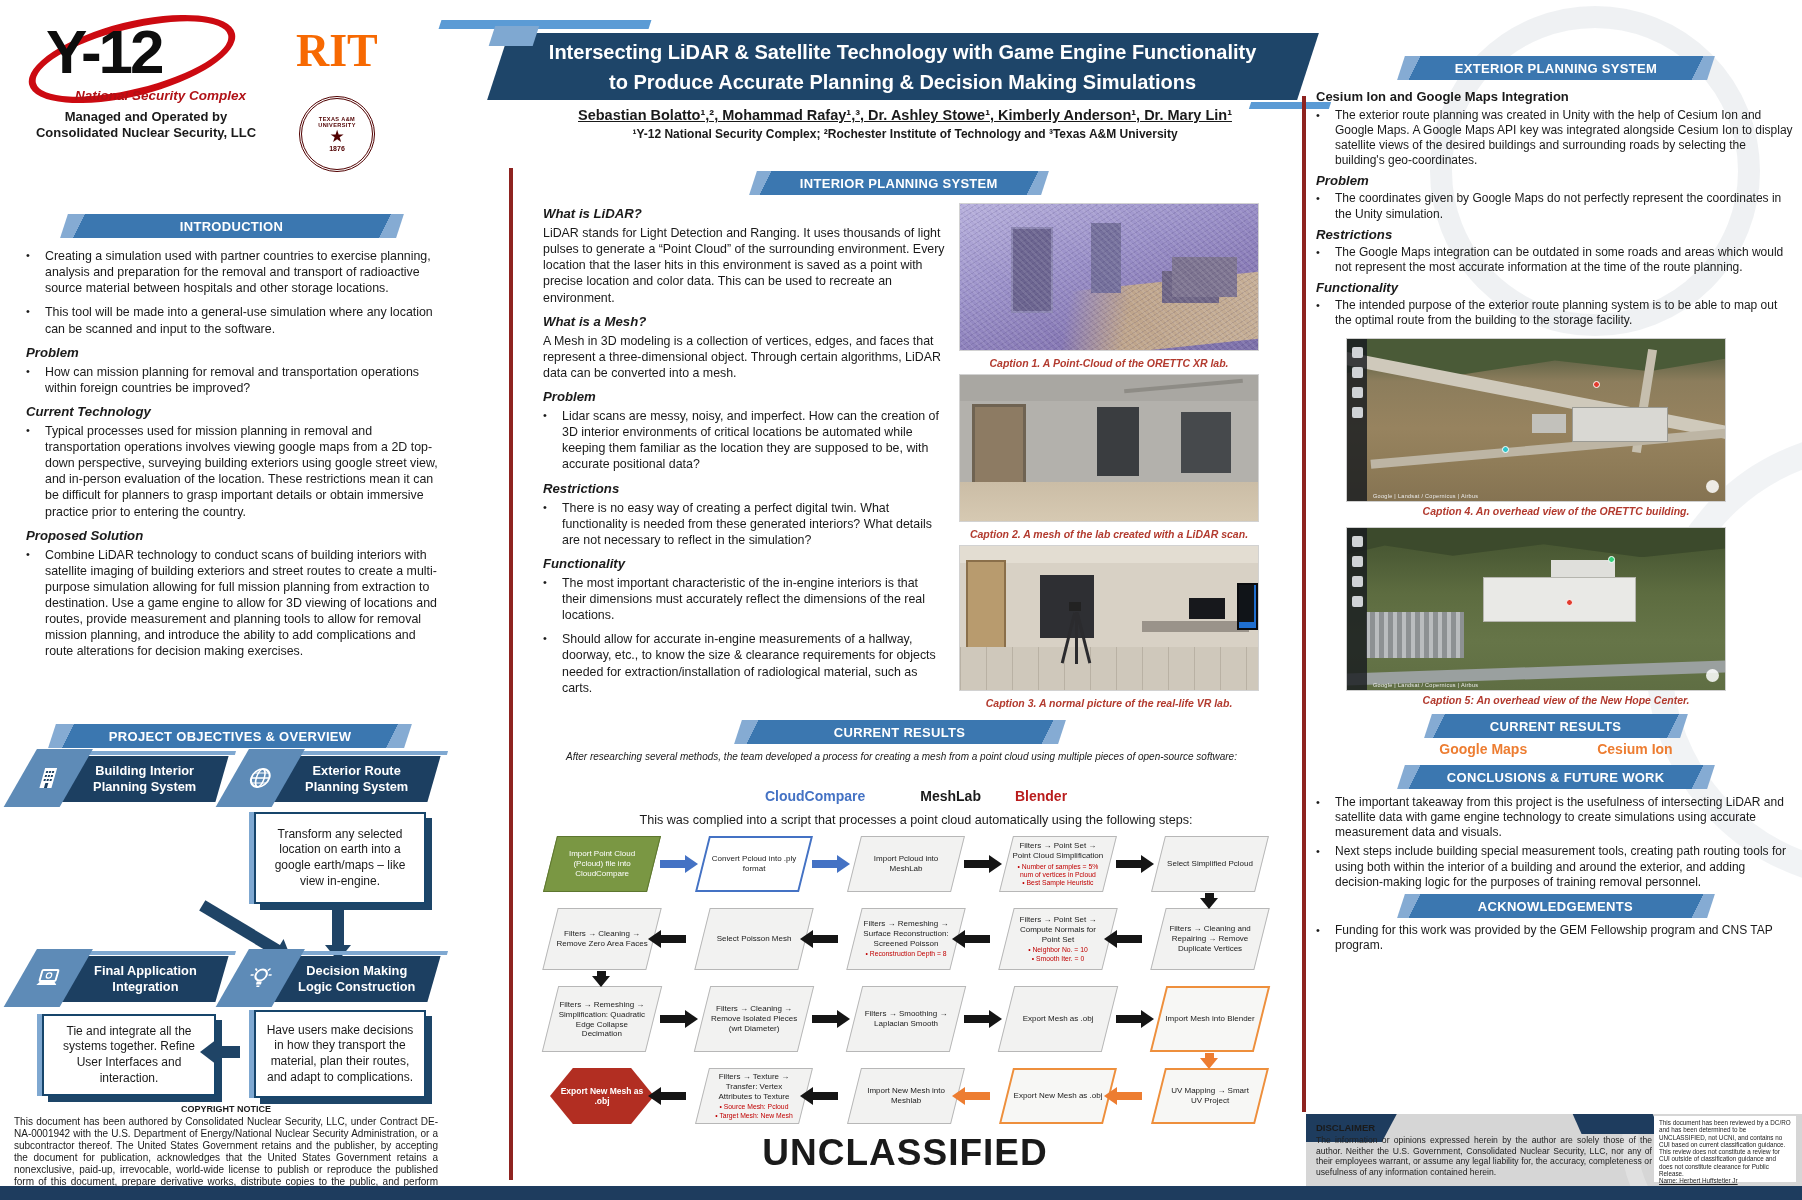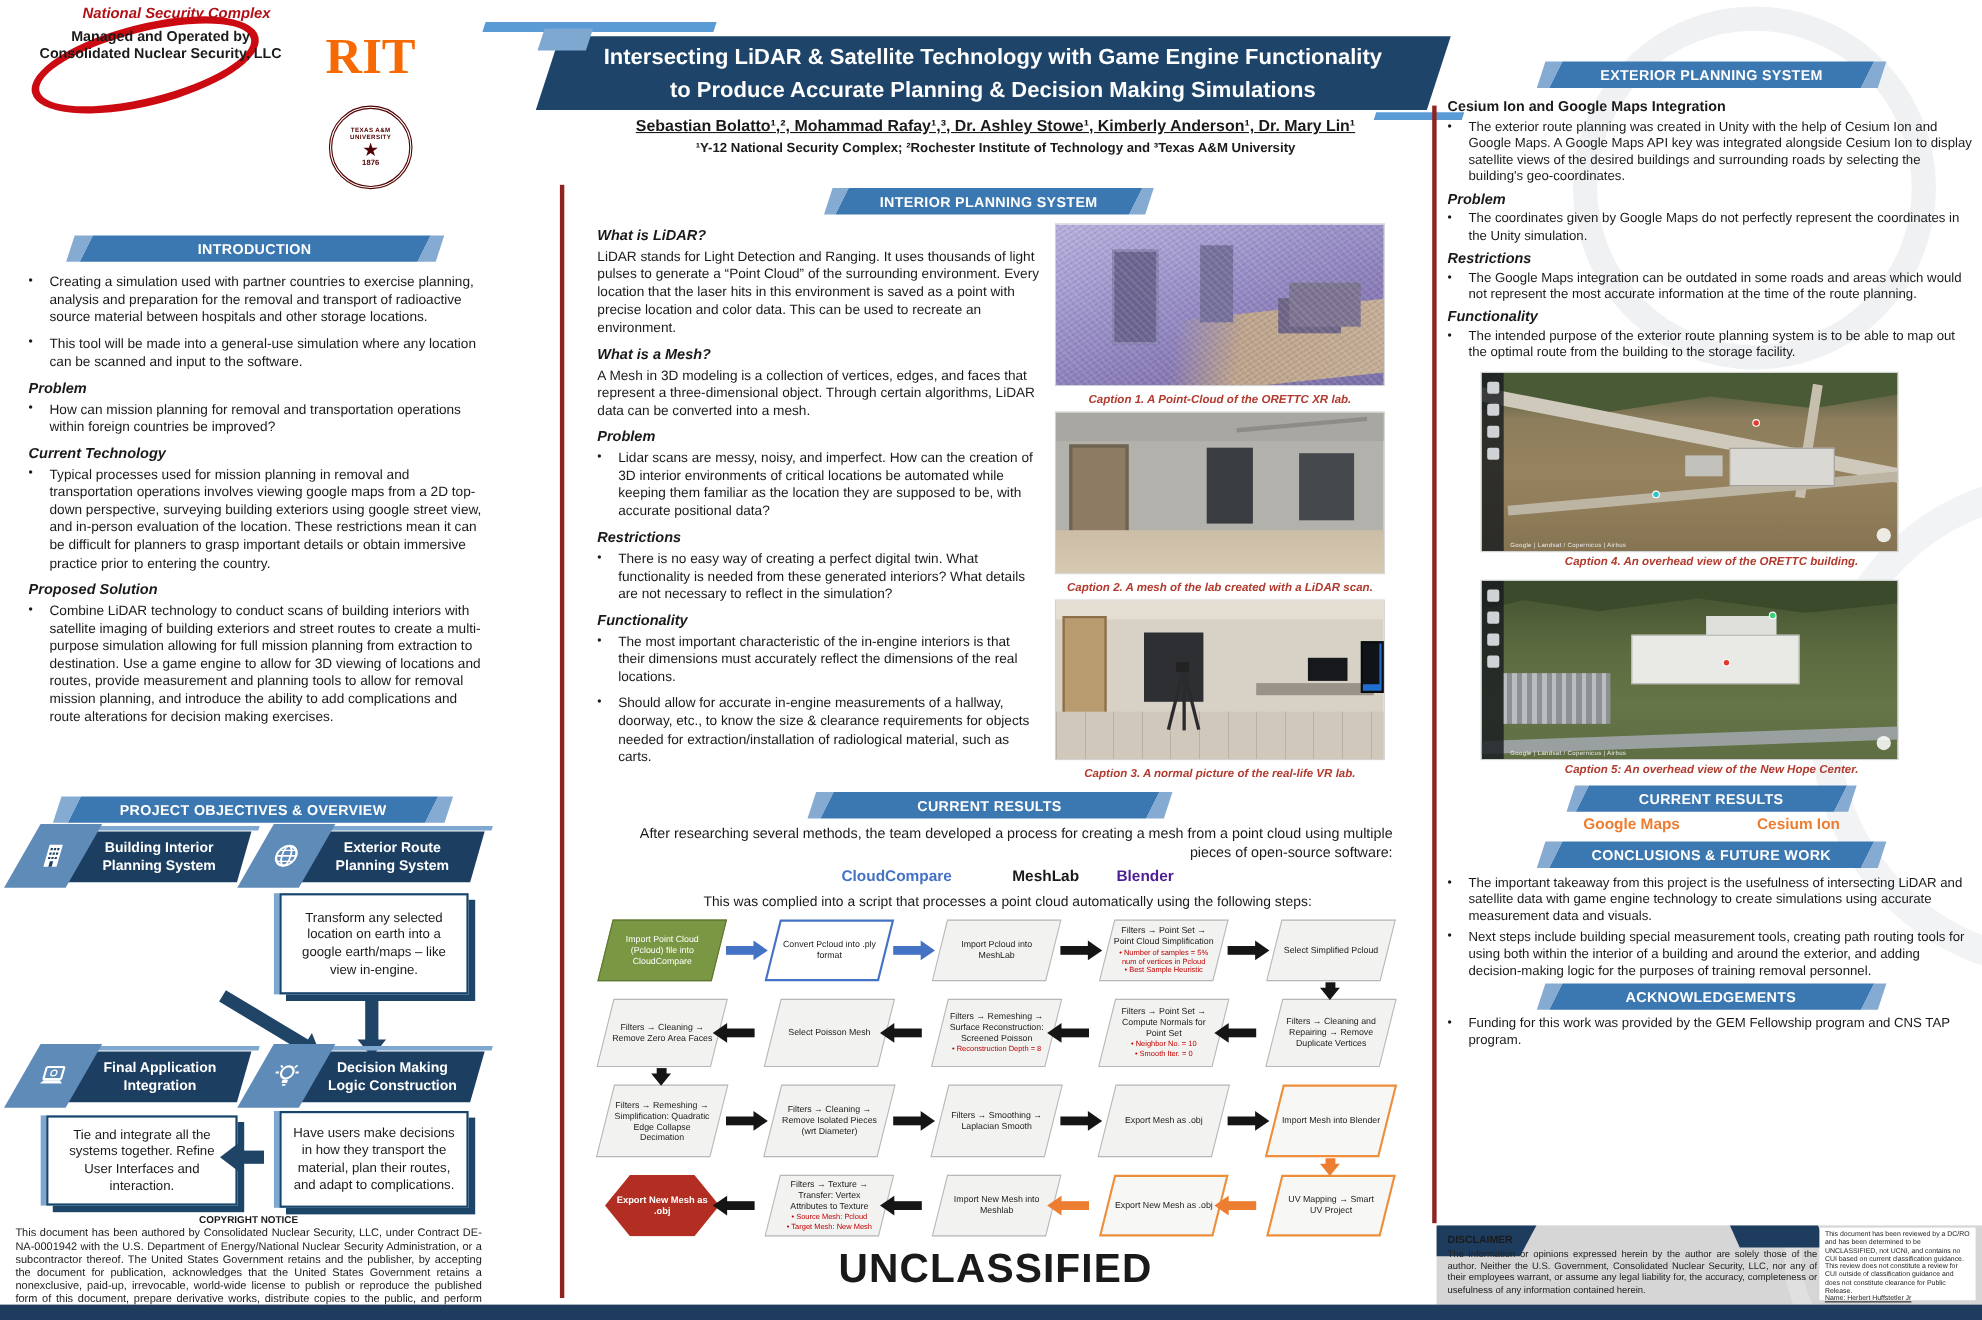--- a/index.html
+++ b/index.html
@@ -81,21 +81,21 @@
   #copyright .ct{font-size:9px;font-weight:bold;text-align:center;margin-bottom:2px;}
   #copyright .cb{font-size:10px;line-height:1.2;text-align:justify;}
 
   
   #int-banner{position:absolute;left:753px;top:171px;width:292px;z-index:2;}
   #mid-text{position:absolute;left:543px;top:200px;width:402px;z-index:2;}
   .mimg{position:absolute;left:959px;width:300px;z-index:2;overflow:hidden;border:1px solid #d2d2d2;}
   .mcap{position:absolute;left:929px;width:360px;z-index:2;}
 
   #cr-mid-banner{position:absolute;left:738px;top:720px;width:324px;z-index:2;}
-  #cr-mid-intro{position:absolute;left:566px;top:750px;width:700px;text-align:right;font-size:13px;line-height:1.3;z-index:2;}
+  #cr-mid-intro{position:absolute;left:566px;top:750px;width:700px;text-align:left;font-size:10px;line-height:1.3;z-index:2;font-style:italic;}
   #sw-row{position:absolute;left:566px;top:788px;width:700px;display:flex;justify-content:center;gap:34px;z-index:2;}
   .sw{font-weight:bold;font-size:14px;}
   #steps-note{position:absolute;left:566px;top:813px;width:700px;text-align:center;font-size:12.6px;z-index:2;}
 
   
   #flow{position:absolute;left:550px;top:836px;width:716px;height:300px;z-index:2;}
   .frow{position:absolute;left:0;display:flex;align-items:stretch;}
   .fbox{width:104px;flex:none;background:#F2F2F1;border:1px solid #B7B7B7;transform:skewX(-14deg);
         display:flex;align-items:center;justify-content:center;padding:2px 5px;}
   .fin{transform:skewX(14deg);width:100%;text-align:center;}
@@ -218,20 +218,21 @@
 </head>
 <body>
 
 <div id="poster" data-name="poster-page">
 
   <div class="ring ring-a" data-name="decorative-ring"></div>
   <div class="ring ring-b" data-name="decorative-ring"></div>
 
   <div id="y12" data-name="y12-logo">
     <div class="y12-ellipse" data-name="y12-swoosh-icon"></div>
+    <div class="y12-word" data-name="y12-wordmark">Y-12</div>
     <div class="y12-tag" data-name="y12-tagline">National Security Complex</div>
     <div class="y12-managed" data-name="y12-managed-by">
       <div data-name="managed-line-1">Managed and Operated by</div>
       <div data-name="managed-line-2">Consolidated Nuclear Security, LLC</div>
     </div>
   </div>
   <div id="rit" data-name="rit-logo">RIT</div>
   <div id="tamu" data-name="tamu-seal">
     <div class="tamu-label" data-name="tamu-seal-label">TEXAS A&amp;M UNIVERSITY</div>
     <div class="tamu-star" data-name="star-icon">★</div>
@@ -455,21 +456,21 @@
   <div class="mcap caption" style="top:694px;" data-name="caption-3">Caption 3. A normal picture of the real-life VR lab.</div>
 
   <div class="banner" id="cr-mid-banner" data-name="current-results-mid-banner">
     <span class="bt" data-name="current-results-mid-header">CURRENT RESULTS</span>
   </div>
   <div id="cr-mid-intro" data-name="current-results-intro">After researching several methods, the team developed a process for creating a mesh from a point cloud using multiple pieces of open-source software:</div>
   <div id="sw-row" data-name="software-list">
 
   <span class="sw" data-name="software-name" style="color: rgb(68, 114, 196);">CloudCompare</span>
       <span class="sw" data-name="software-name" style="color: rgb(26, 26, 26); margin-left: 21px;">MeshLab</span>
-      <span class="sw" data-name="software-name" style="color: #4c1d95;">Blender</span>
+      <span class="sw" data-name="software-name" style="color: #b91c1c;">Blender</span>
     </div>
   <div id="steps-note" data-name="steps-note">This was complied into a script that processes a point cloud automatically using the following steps:</div>
 
   <div id="flow" data-name="mesh-pipeline-flowchart">
     <div class="frow" style="top:0;height:56px;" data-name="flow-row-1">
 
     <div class="fbox green" data-name="flow-step">
           <div class="fin">
             <span class="ftxt" data-name="flow-step-text" actable="false">Import Point Cloud (Pcloud) file into CloudCompare</span>
           </div>

